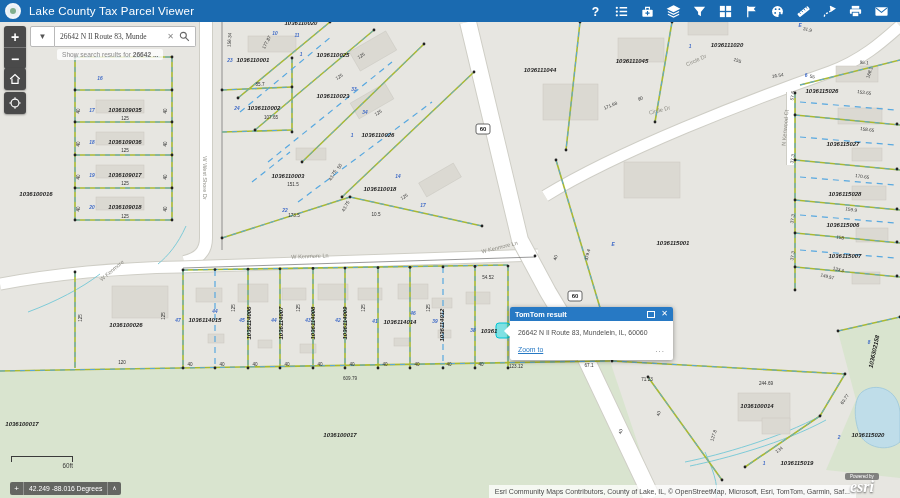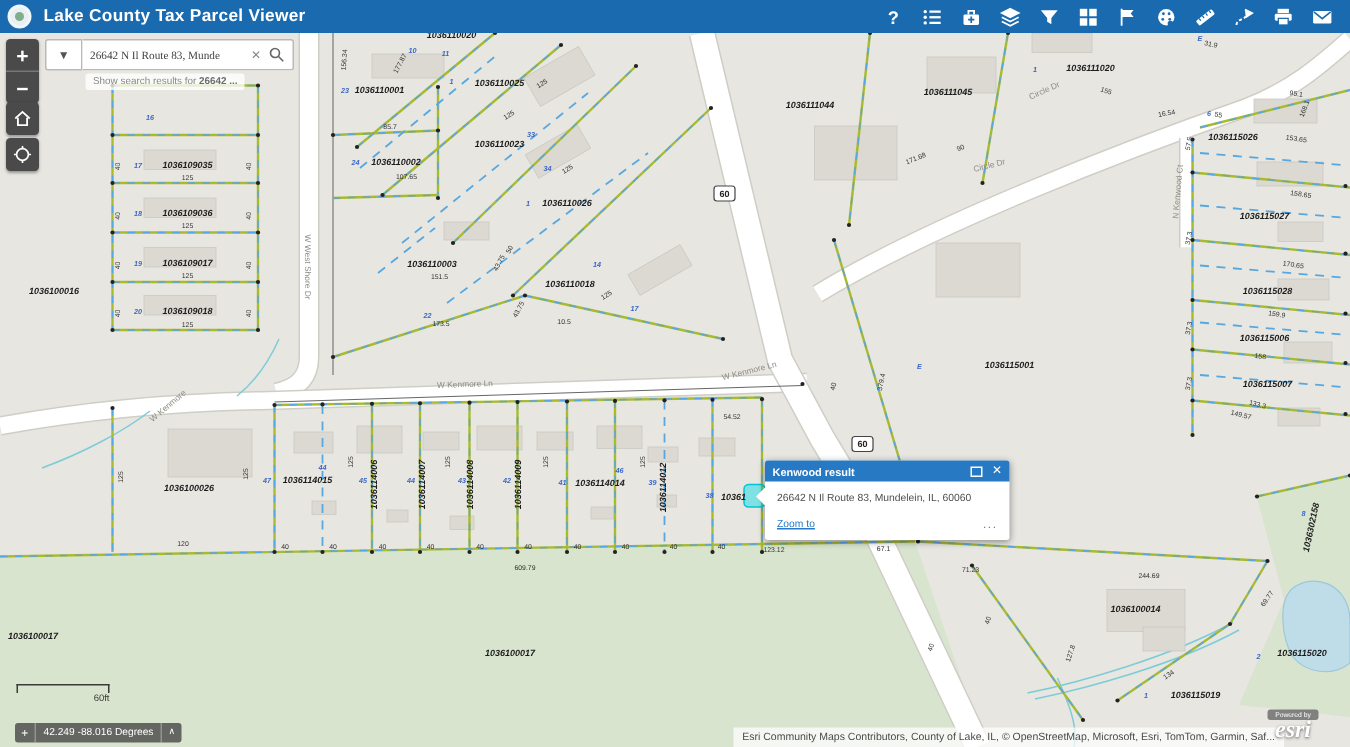--- a/index.html
+++ b/index.html
@@ -8,21 +8,21 @@
   .lp{font-family:"Liberation Sans",sans-serif;font-style:italic;font-weight:bold;font-size:6px;fill:#1c1c1c;}
   .ld{font-family:"Liberation Sans",sans-serif;font-size:4.6px;fill:#333;}
   .ll{font-family:"Liberation Sans",sans-serif;font-style:italic;font-weight:bold;font-size:4.8px;fill:#3b67c6;}
   .ls{font-family:"Liberation Sans",sans-serif;font-size:5.6px;fill:#8e8d85;}
   .shield-box{fill:#fff;stroke:#444;stroke-width:0.8;}
   .shield-txt{font-family:"Liberation Sans",sans-serif;font-weight:bold;font-size:6px;fill:#222;}
   
   .hdr{position:absolute;left:0;top:0;width:900px;height:22px;background:#1a6ab0;display:flex;align-items:center;z-index:30;}
   .logo{width:16px;height:16px;border-radius:50%;background:#e8f0f5;border:2px solid #f2f6f9;margin-left:5px;box-sizing:border-box;position:relative;flex:none;}
   .logo::after{content:"";position:absolute;left:3px;top:3px;width:6px;height:6px;border-radius:50%;background:#7fae8d;}
-  .hdr-title{color:#fff;font-size:11.5px;font-weight:bold;margin-left:8px;letter-spacing:.2px;text-align:center;}
+  .hdr-title{color:#fff;font-size:11.5px;font-weight:normal;margin-left:8px;letter-spacing:.2px;text-align:center;}
   .tools{margin-left:auto;display:flex;align-items:center;gap:9px;padding-right:10px;}
   .tbtn{width:17px;height:17px;display:flex;align-items:center;justify-content:center;cursor:pointer;}
   
   .zoombox{position:absolute;left:4px;top:26px;width:22px;background:#4a4a4a;border-radius:3px;z-index:20;box-shadow:0 1px 2px rgba(0,0,0,.35);}
   .zbtn{width:22px;height:21px;color:#fff;font-size:14px;font-weight:bold;display:flex;align-items:center;justify-content:center;cursor:pointer;}
   .zbtn+.zbtn{border-top:1px solid rgba(255,255,255,.25);}
   .sqbtn{position:absolute;left:4px;width:22px;height:22px;background:#4a4a4a;border-radius:3px;z-index:20;display:flex;align-items:center;justify-content:center;cursor:pointer;box-shadow:0 1px 2px rgba(0,0,0,.35);}
   
   .search{position:absolute;left:30px;top:26px;display:flex;z-index:25;height:21px;}
   .dd{width:25px;background:#fff;border:1px solid #b9b9b9;border-radius:2px 0 0 2px;display:flex;align-items:center;justify-content:center;color:#555;font-size:8px;cursor:pointer;box-sizing:border-box;}
@@ -580,21 +580,21 @@
           </svg>
       </span>
     </div>
   </div>
   <div class="hint"><span>Show search results for </span><b>26642 ...</b></div>
 
   
   <div class="popup">
     <div class="ptr"></div>
     <div class="phead">
-      <span class="ptitle">Kenwood result</span>
+      <span class="ptitle">TomTom result</span>
       <span class="pmax"></span>
       <span class="pclose">✕</span>
     </div>
     <div class="pbody">26642 N Il Route 83, Mundelein, IL, 60060</div>
     <div class="pfoot">
       <span class="zoomto">Zoom to</span>
       <span class="pmore">...</span>
     </div>
   </div>
 

